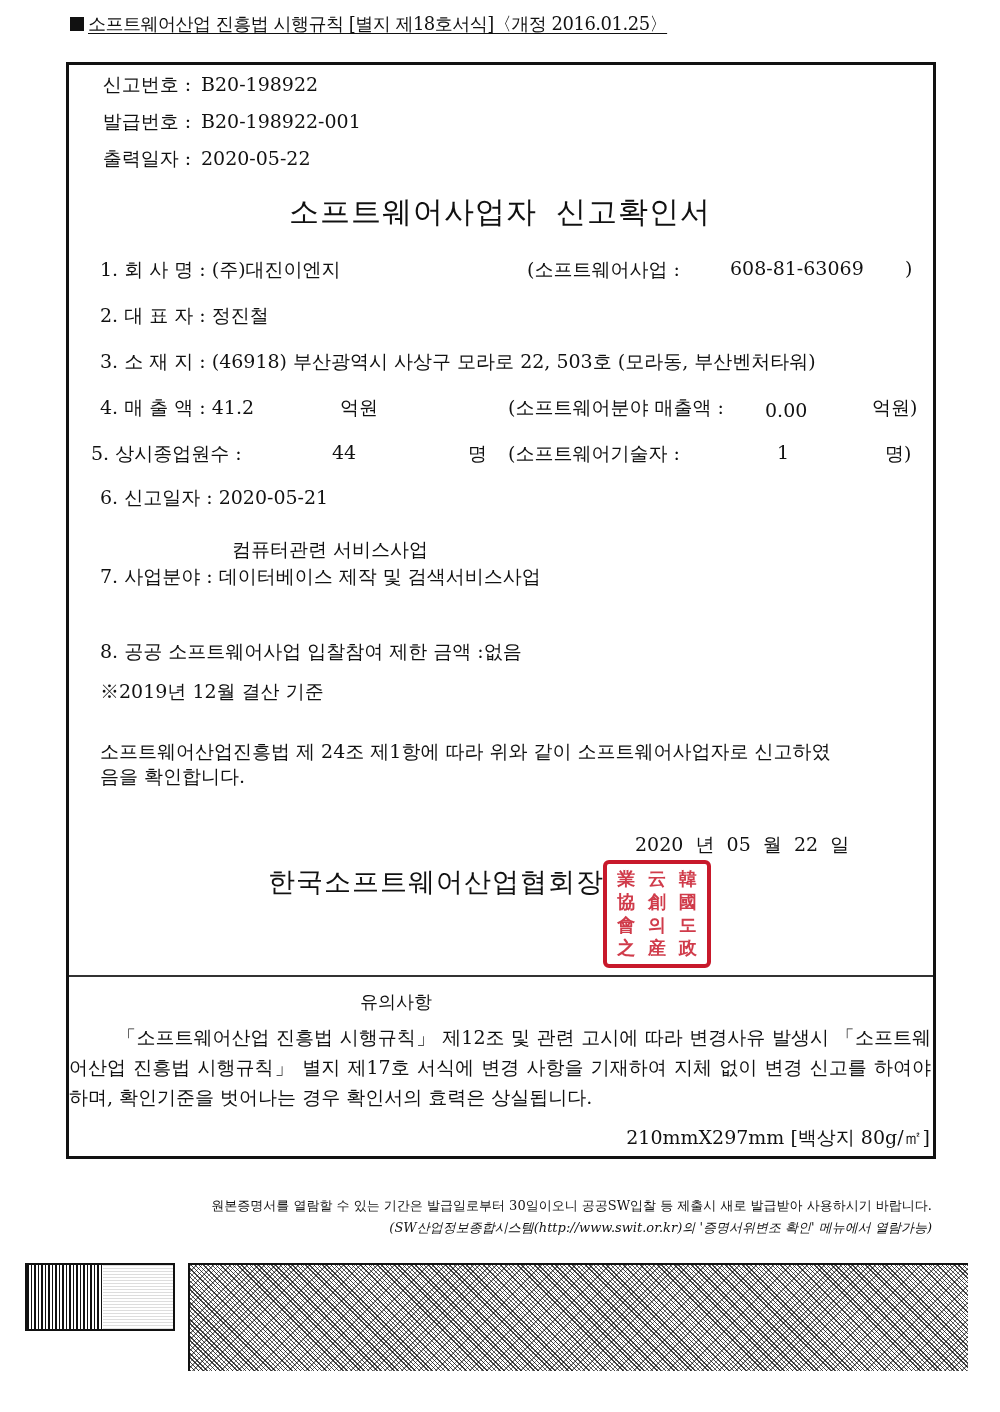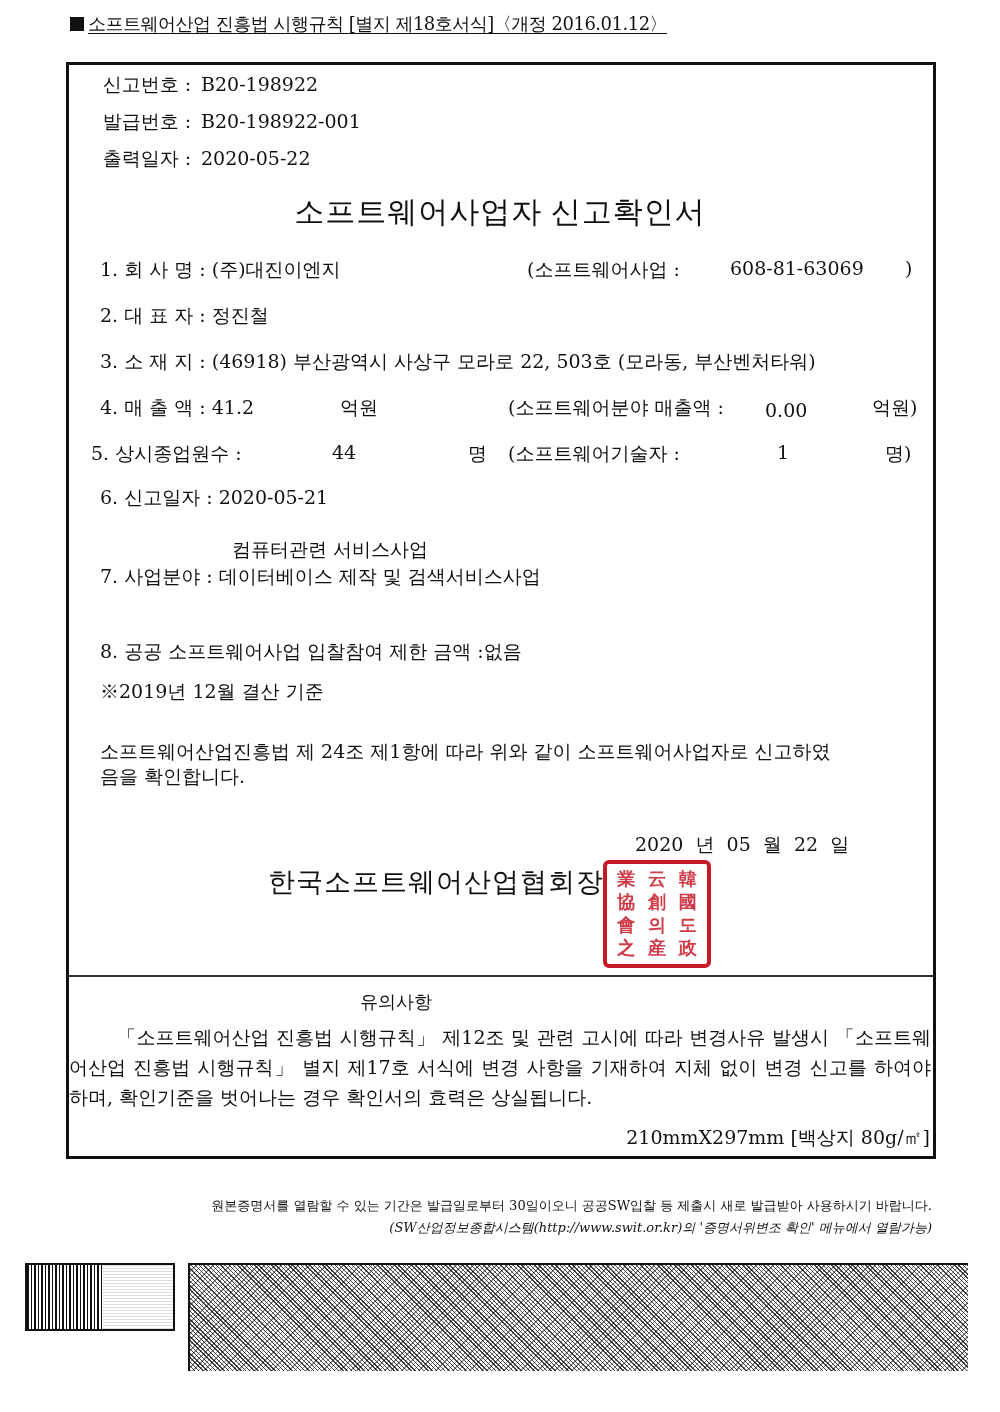--- a/index.html
+++ b/index.html
@@ -4,21 +4,21 @@
 <style>
   html, body { margin:0; padding:0; background:#ffffff; }
   body { width:1000px; height:1412px; position:relative; overflow:hidden;
          font-family:"DejaVu Serif","Liberation Serif",serif; color:#111; }
   .abs { position:absolute; white-space:nowrap; }
   .form-header { left:70px; top:12px; font-size:18px; letter-spacing:-0.5px; text-decoration:underline; text-underline-offset:3px; }
   .form-header .sq { display:inline-block; width:14px; height:14px; background:#111; margin-right:4px; vertical-align:-1px; }
   .outer-box { position:absolute; left:66px; top:62px; width:864px; height:1091px; border:3px solid #111; border-right-width:3px; box-sizing:content-box; }
   .meta { font-size:19px; left:93px;text-align:center; }
   .meta .lbl { display:inline-block; width:108px; }
-  .doc-title { left:0; width:1000px; text-align:center; top:192px; font-size:30px; font-family:Liberation Serif, serif; font-weight:normal; letter-spacing:1px; }
+  .doc-title { left:0; width:1000px; text-align:center; top:192px; font-size:30px; font-family:Liberation Mono, monospace; font-weight:normal; letter-spacing:1px; }
   .row { font-size:19px; }
   .divider { position:absolute; left:69px; top:975px; width:864px; height:2px; background:#333; }
   .seal { position:absolute; left:603px; top:860px; width:108px; height:108px; border:4px solid #c8192b; border-radius:6px; box-sizing:border-box; background:#fff;
           display:grid; grid-template-columns:repeat(3,1fr); grid-template-rows:repeat(4,1fr); gap:2px; padding:5px; }
   .seal span { color:#c8192b; font-size:18px; line-height:20px; text-align:center; font-family:"DejaVu Serif",serif; font-weight:bold; opacity:0.85; }
   .issuer { left:268px; top:864px; font-size:27px; font-family:"DejaVu Sans","Liberation Sans",sans-serif; letter-spacing:1px; }
   .notice-title { left:0; width:792px; text-align:center; top:990px; font-size:18px; }
   .notice-body { left:69px; width:862px; top:1022px; font-size:19px; line-height:30px; white-space:normal; text-align:justify; }
   .paper-spec { right:70px; top:1125px; font-size:19px;margin-left:8px; }
   .foot1 { right:68px; top:1197px; font-size:13px; }
@@ -29,21 +29,21 @@
        repeating-linear-gradient(0deg,#ddd 0 1px,#fff 1px 3px) right/48% 100% no-repeat; }
   .barcode-big { position:absolute; left:188px; top:1263px; width:780px; height:108px; border-top:2px solid #111; border-left:2px solid #111; box-sizing:border-box;
      background:
        repeating-linear-gradient(45deg,#444 0 1px,#fff 1px 3px),
        repeating-linear-gradient(-45deg,#888 0 1px,#fff 1px 4px);
      background-blend-mode:multiply; }
 </style>
 </head>
 <body>
 
-<div class="abs form-header"><span class="sq"></span><span>소프트웨어산업 진흥법 시행규칙 [별지 제18호서식]〈개정 2016.01.12〉</span></div>
+<div class="abs form-header"><span class="sq"></span><span>소프트웨어산업 진흥법 시행규칙 [별지 제18호서식]〈개정 2016.01.25〉</span></div>
 
 <div class="outer-box"></div>
 
 <div class="abs meta" style="top:72px"><span class="lbl">신고번호 :</span><span>B20-198922</span></div>
 <div class="abs meta" style="top:109px"><span class="lbl">발급번호 :</span><span>B20-198922-001</span></div>
 <div class="abs meta" style="top:146px"><span class="lbl">출력일자 :</span><span>2020-05-22</span></div>
 
 <div class="abs doc-title">소프트웨어사업자 신고확인서</div>
 
 <div class="abs row" style="left:100px;top:257px">

